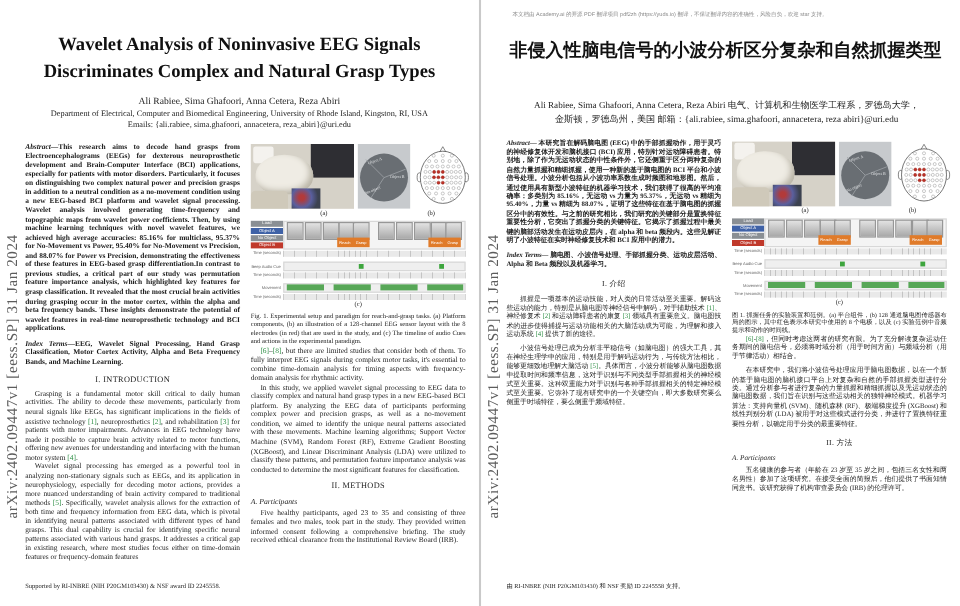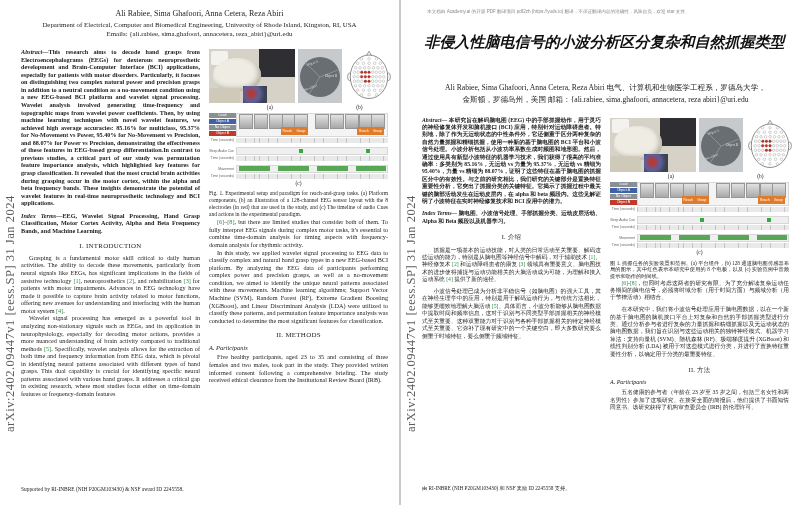--- a/index.html
+++ b/index.html
@@ -16,21 +16,21 @@
 
   
   .title-en{margin:27px 30px 0;text-align:center;font-size:15.5px;line-height:1.42;color:#101010;}
   .authors-en{margin-top:9px;text-align:center;font-size:8px;}
   .affil-en{margin-top:3px;text-align:center;font-size:6.9px;}
   .emails-en{margin-top:2px;text-align:center;font-size:6.9px;}
 
   
   .top-note{position:absolute;top:9px;left:26px;right:20px;font-size:4.6px;color:#8a8a8a;
             font-family:"Liberation Sans",sans-serif;}
-  .title-cn{margin:33px 14px 0 22px;text-align:center;font-size:15px;font-weight:700;color:#111;font-style:italic;}
+  .title-cn{margin:33px 14px 0 22px;text-align:center;font-size:15px;font-weight:700;color:#111;}
   .authors-cn{margin:30px 34px 0 44px;font-size:7.6px;line-height:1.55;text-align:center;}
 
   
   .cols{display:flex;gap:9px;margin-top:11px;padding:0 11px 0 21px;}
   .col{flex:1;min-width:0;text-align:justify;}
   .page-left .col{font-size:6.2px;line-height:1.22;}
   .page-right .col{font-size:5.7px;line-height:1.3;}
   .abstract{margin:0;font-weight:700;}
   .lead{font-style:italic;font-weight:700;}
   .indexterms{margin:5px 0 0;font-weight:700;}
@@ -87,20 +87,21 @@
   .page-right .fig-caption{font-size:5.2px;}
   .after-fig{margin-top:5px;}
 </style>
 </head>
 <body>
 
 <div class="app">
 
   <section class="page page-left">
     <div class="wm">arXiv:2402.09447v1  [eess.SP]  31 Jan 2024</div>
+    <h1 class="title-en">Wavelet Analysis of Noninvasive EEG Signals Discriminates Complex and Natural Grasp Types</h1>
     <div class="authors-en">Ali Rabiee, Sima Ghafoori, Anna Cetera, Reza Abiri</div>
     <div class="affil-en">Department of Electrical, Computer and Biomedical Engineering, University of Rhode Island, Kingston, RI, USA</div>
     <div class="emails-en">Emails: {ali.rabiee, sima.ghafoori, annacetera, reza_abiri}@uri.edu</div>
 
     <div class="cols">
       <div class="col">
         <p class="abstract"><span class="lead">Abstract—</span><span>This research aims to decode hand grasps from Electroencephalograms (EEGs) for dexterous neuroprosthetic development and Brain-Computer Interface (BCI) applications, especially for patients with motor disorders. Particularly, it focuses on distinguishing two complex natural power and precision grasps in addition to a neutral condition as a no-movement condition using a new EEG-based BCI platform and wavelet signal processing. Wavelet analysis involved generating time-frequency and topographic maps from wavelet power coefficients. Then, by using machine learning techniques with novel wavelet features, we achieved high average accuracies: 85.16% for multiclass, 95.37% for No-Movement vs Power, 95.40% for No-Movement vs Precision, and 88.07% for Power vs Precision, demonstrating the effectiveness of these features in EEG-based grasp differentiation.In contrast to previous studies, a critical part of our study was permutation feature importance analysis, which highlighted key features for grasp classification. It revealed that the most crucial brain activities during grasping occur in the motor cortex, within the alpha and beta frequency bands. These insights demonstrate the potential of wavelet features in real-time neuroprosthetic technology and BCI applications.</span></p>
         <p class="indexterms"><span class="lead">Index Terms—</span><span>EEG, Wavelet Signal Processing, Hand Grasp Classification, Motor Cortex Activity, Alpha and Beta Frequency Bands, and Machine Learning.</span></p>
         <div class="sec-head">I. INTRODUCTION</div>
         <p class="par">Grasping is a fundamental motor skill critical to daily human activities. The ability to decode these movements, particularly from neural signals like EEGs, has significant implications in the fields of assistive technology <span class="cite">[1]</span>, neuroprosthetics <span class="cite">[2]</span>, and rehabilitation <span class="cite">[3]</span> for patients with motor impairments. Advances in EEG technology have made it possible to capture brain activity related to motor functions, offering new avenues for understanding and interfacing with the human motor system <span class="cite">[4]</span>.</p>

